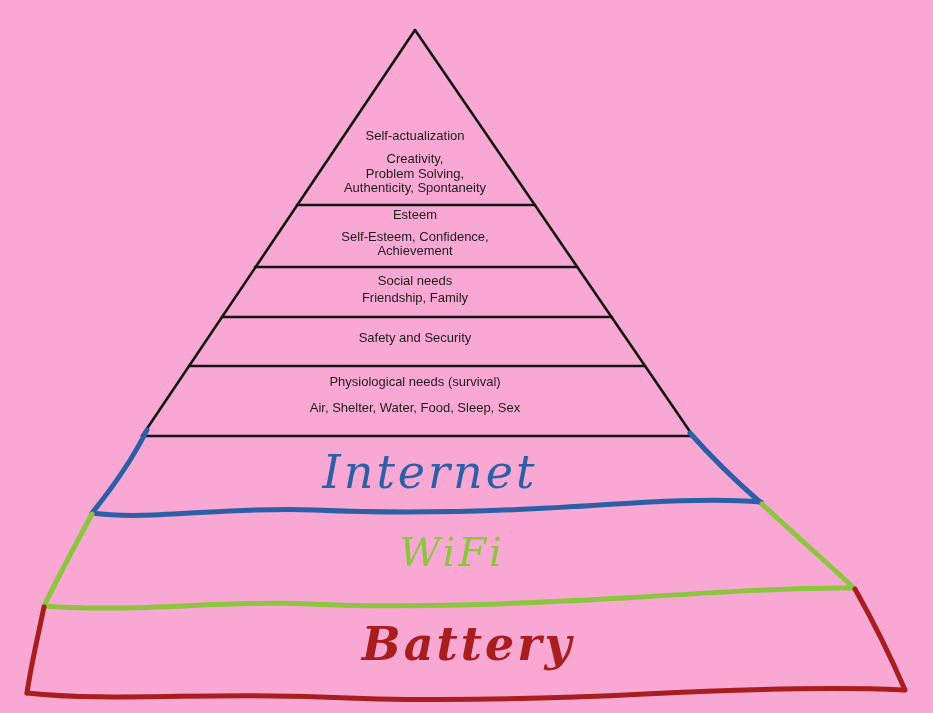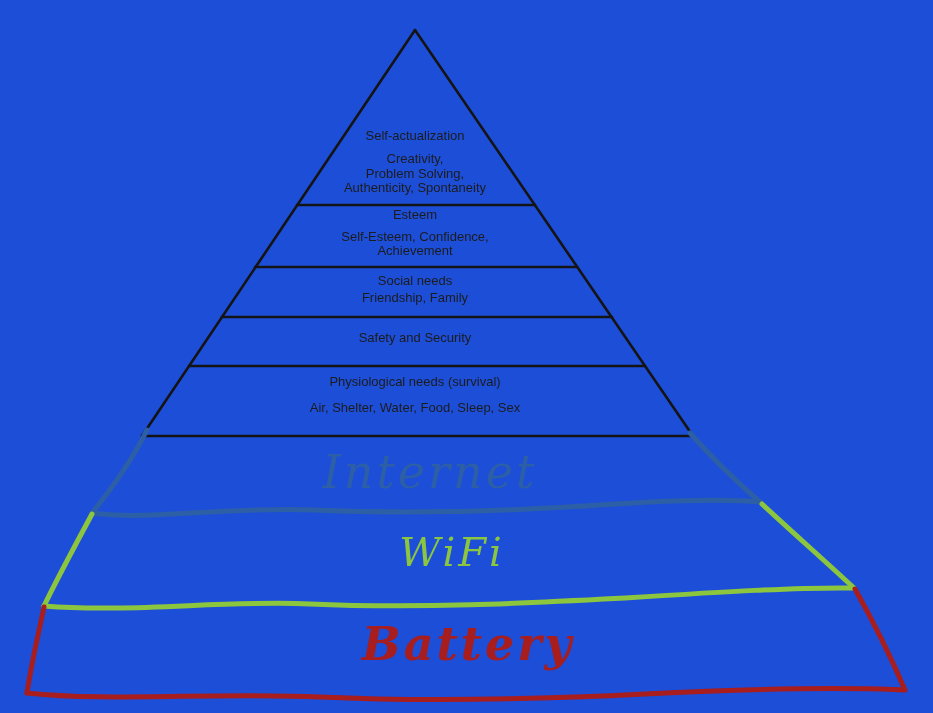--- a/index.html
+++ b/index.html
@@ -4,21 +4,21 @@
 <style>
   html, body {
     margin: 0;
     padding: 0;
     background: #ffffff;
   }
   .stage {
     position: relative;
     width: 933px;
     height: 713px;
-    background: #1d4ed8;
+    background: #f9a8d4;
     overflow: hidden;
     font-family: "Liberation Sans", sans-serif;
   }
   svg { display: block; }
 
   
   .pyr-line {
     fill: none;
     stroke-width: 2.6;
     stroke-linecap: round;

